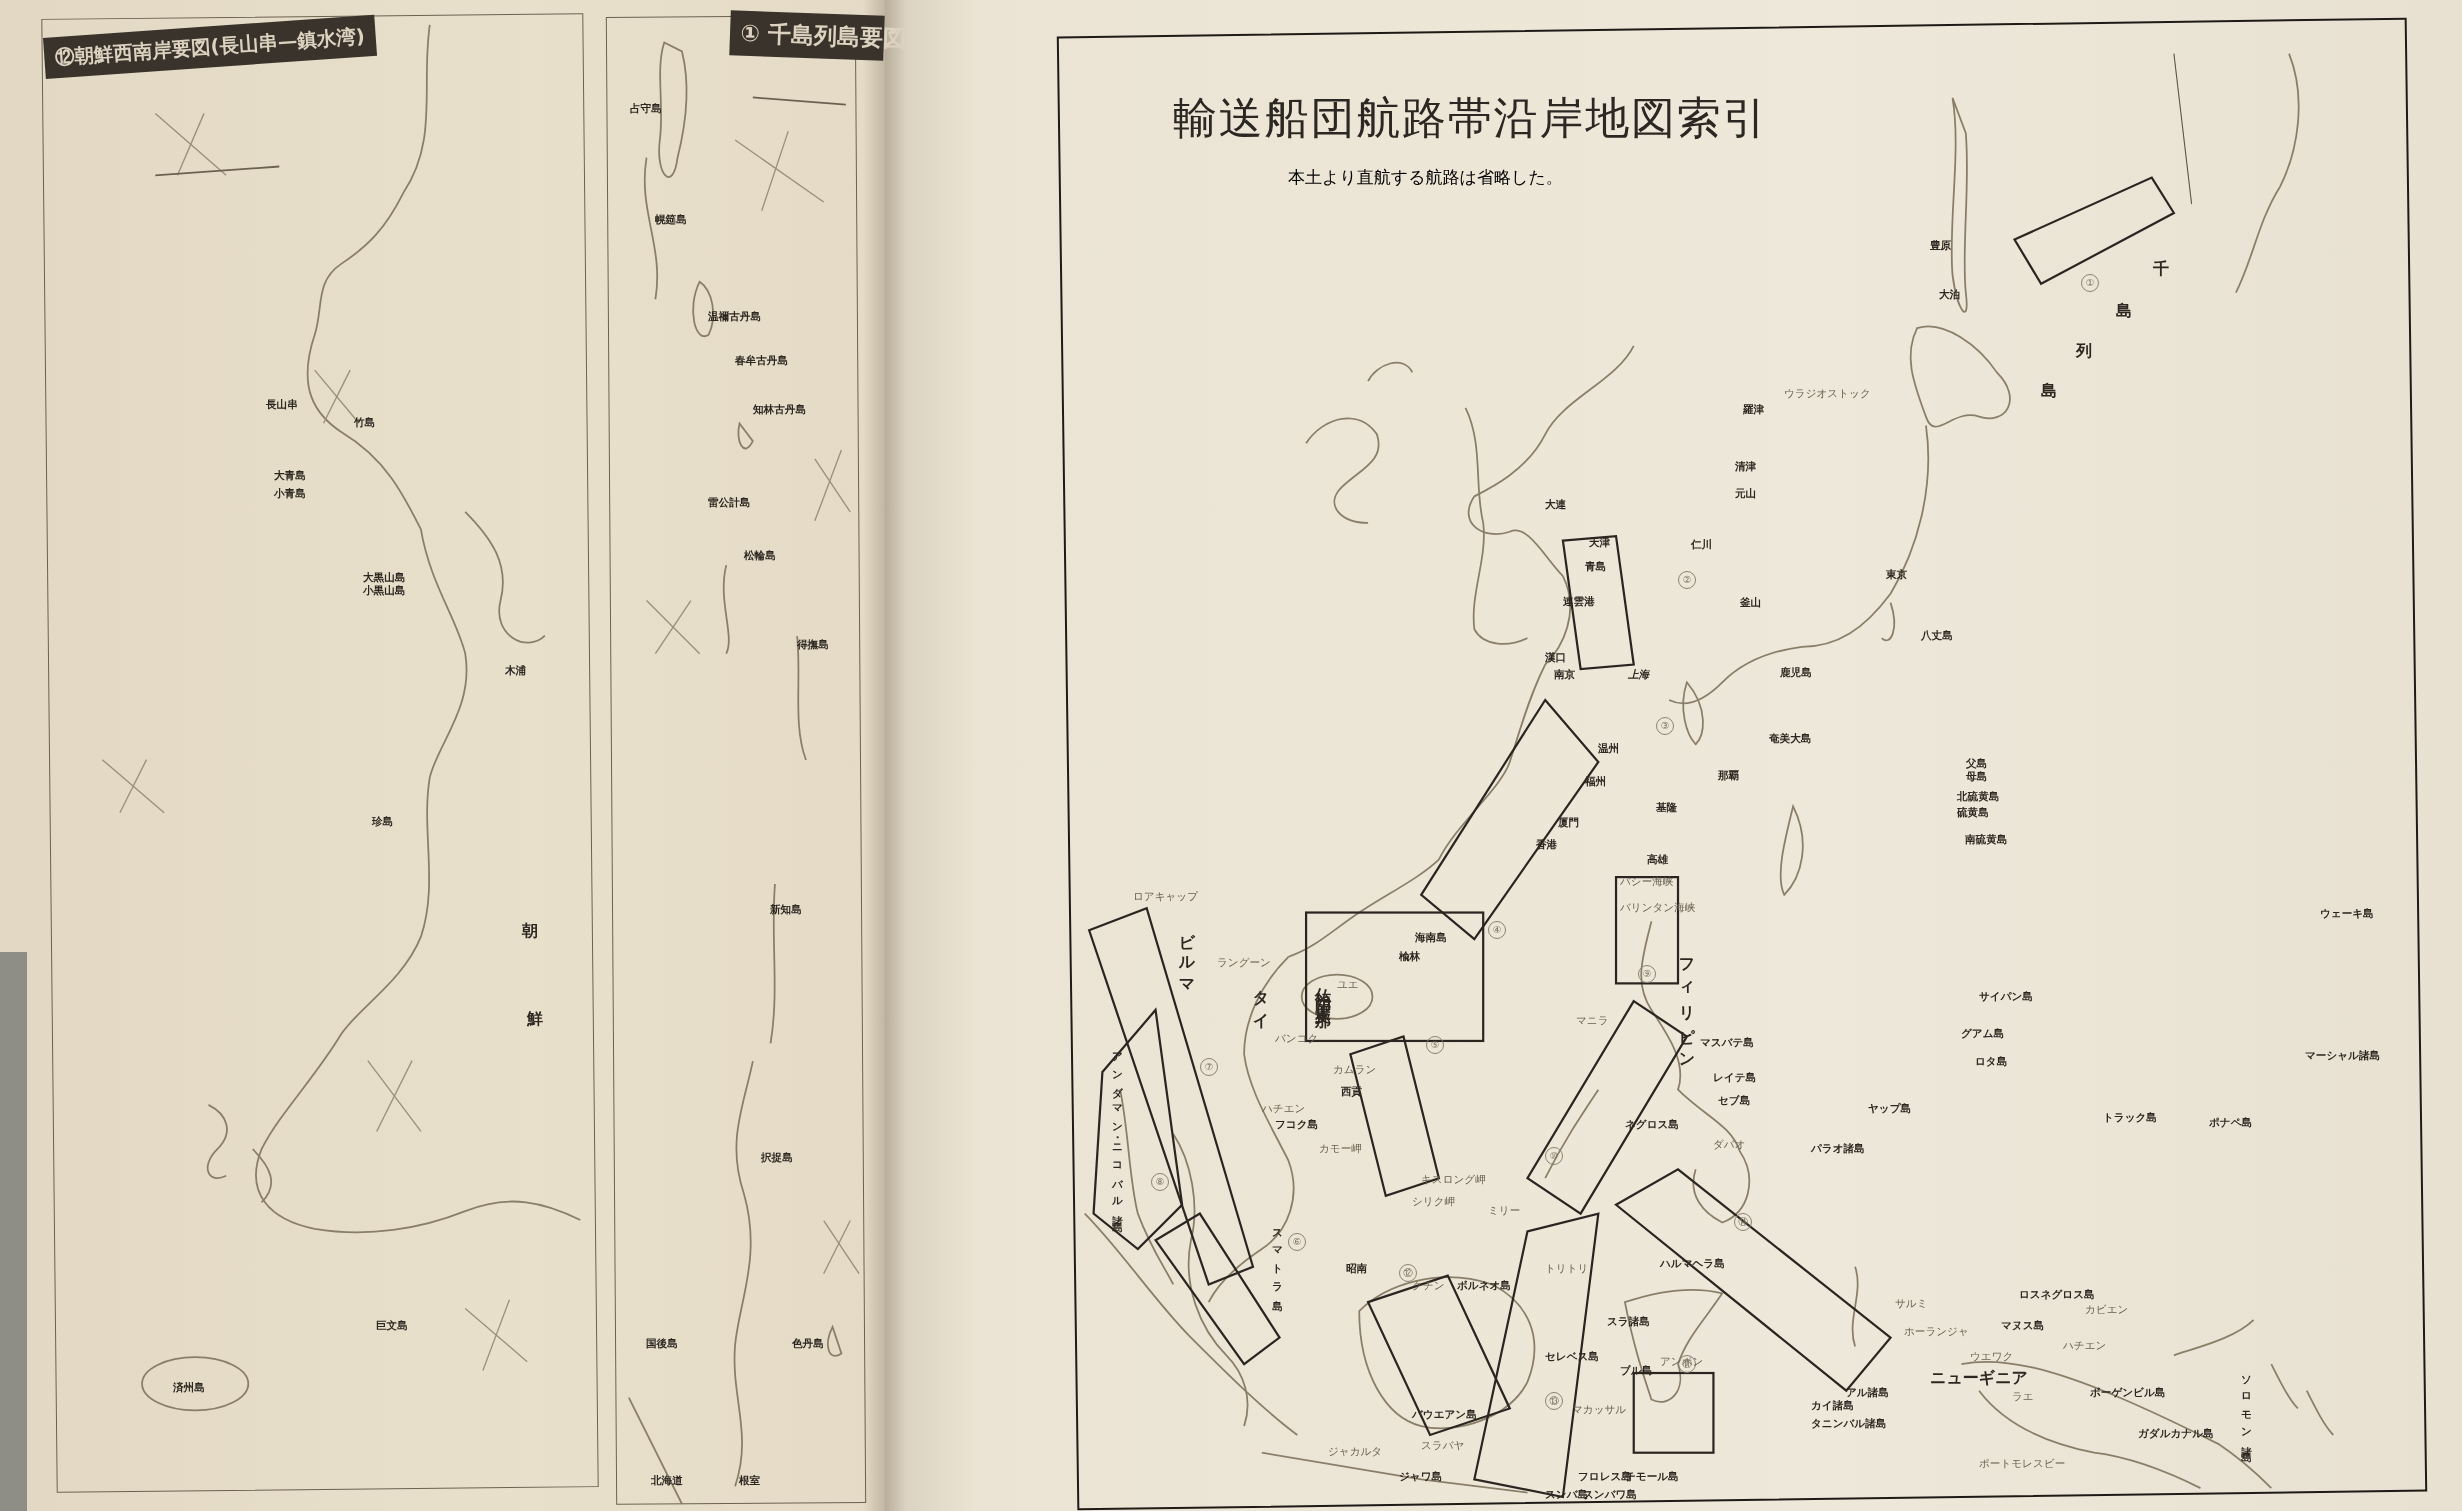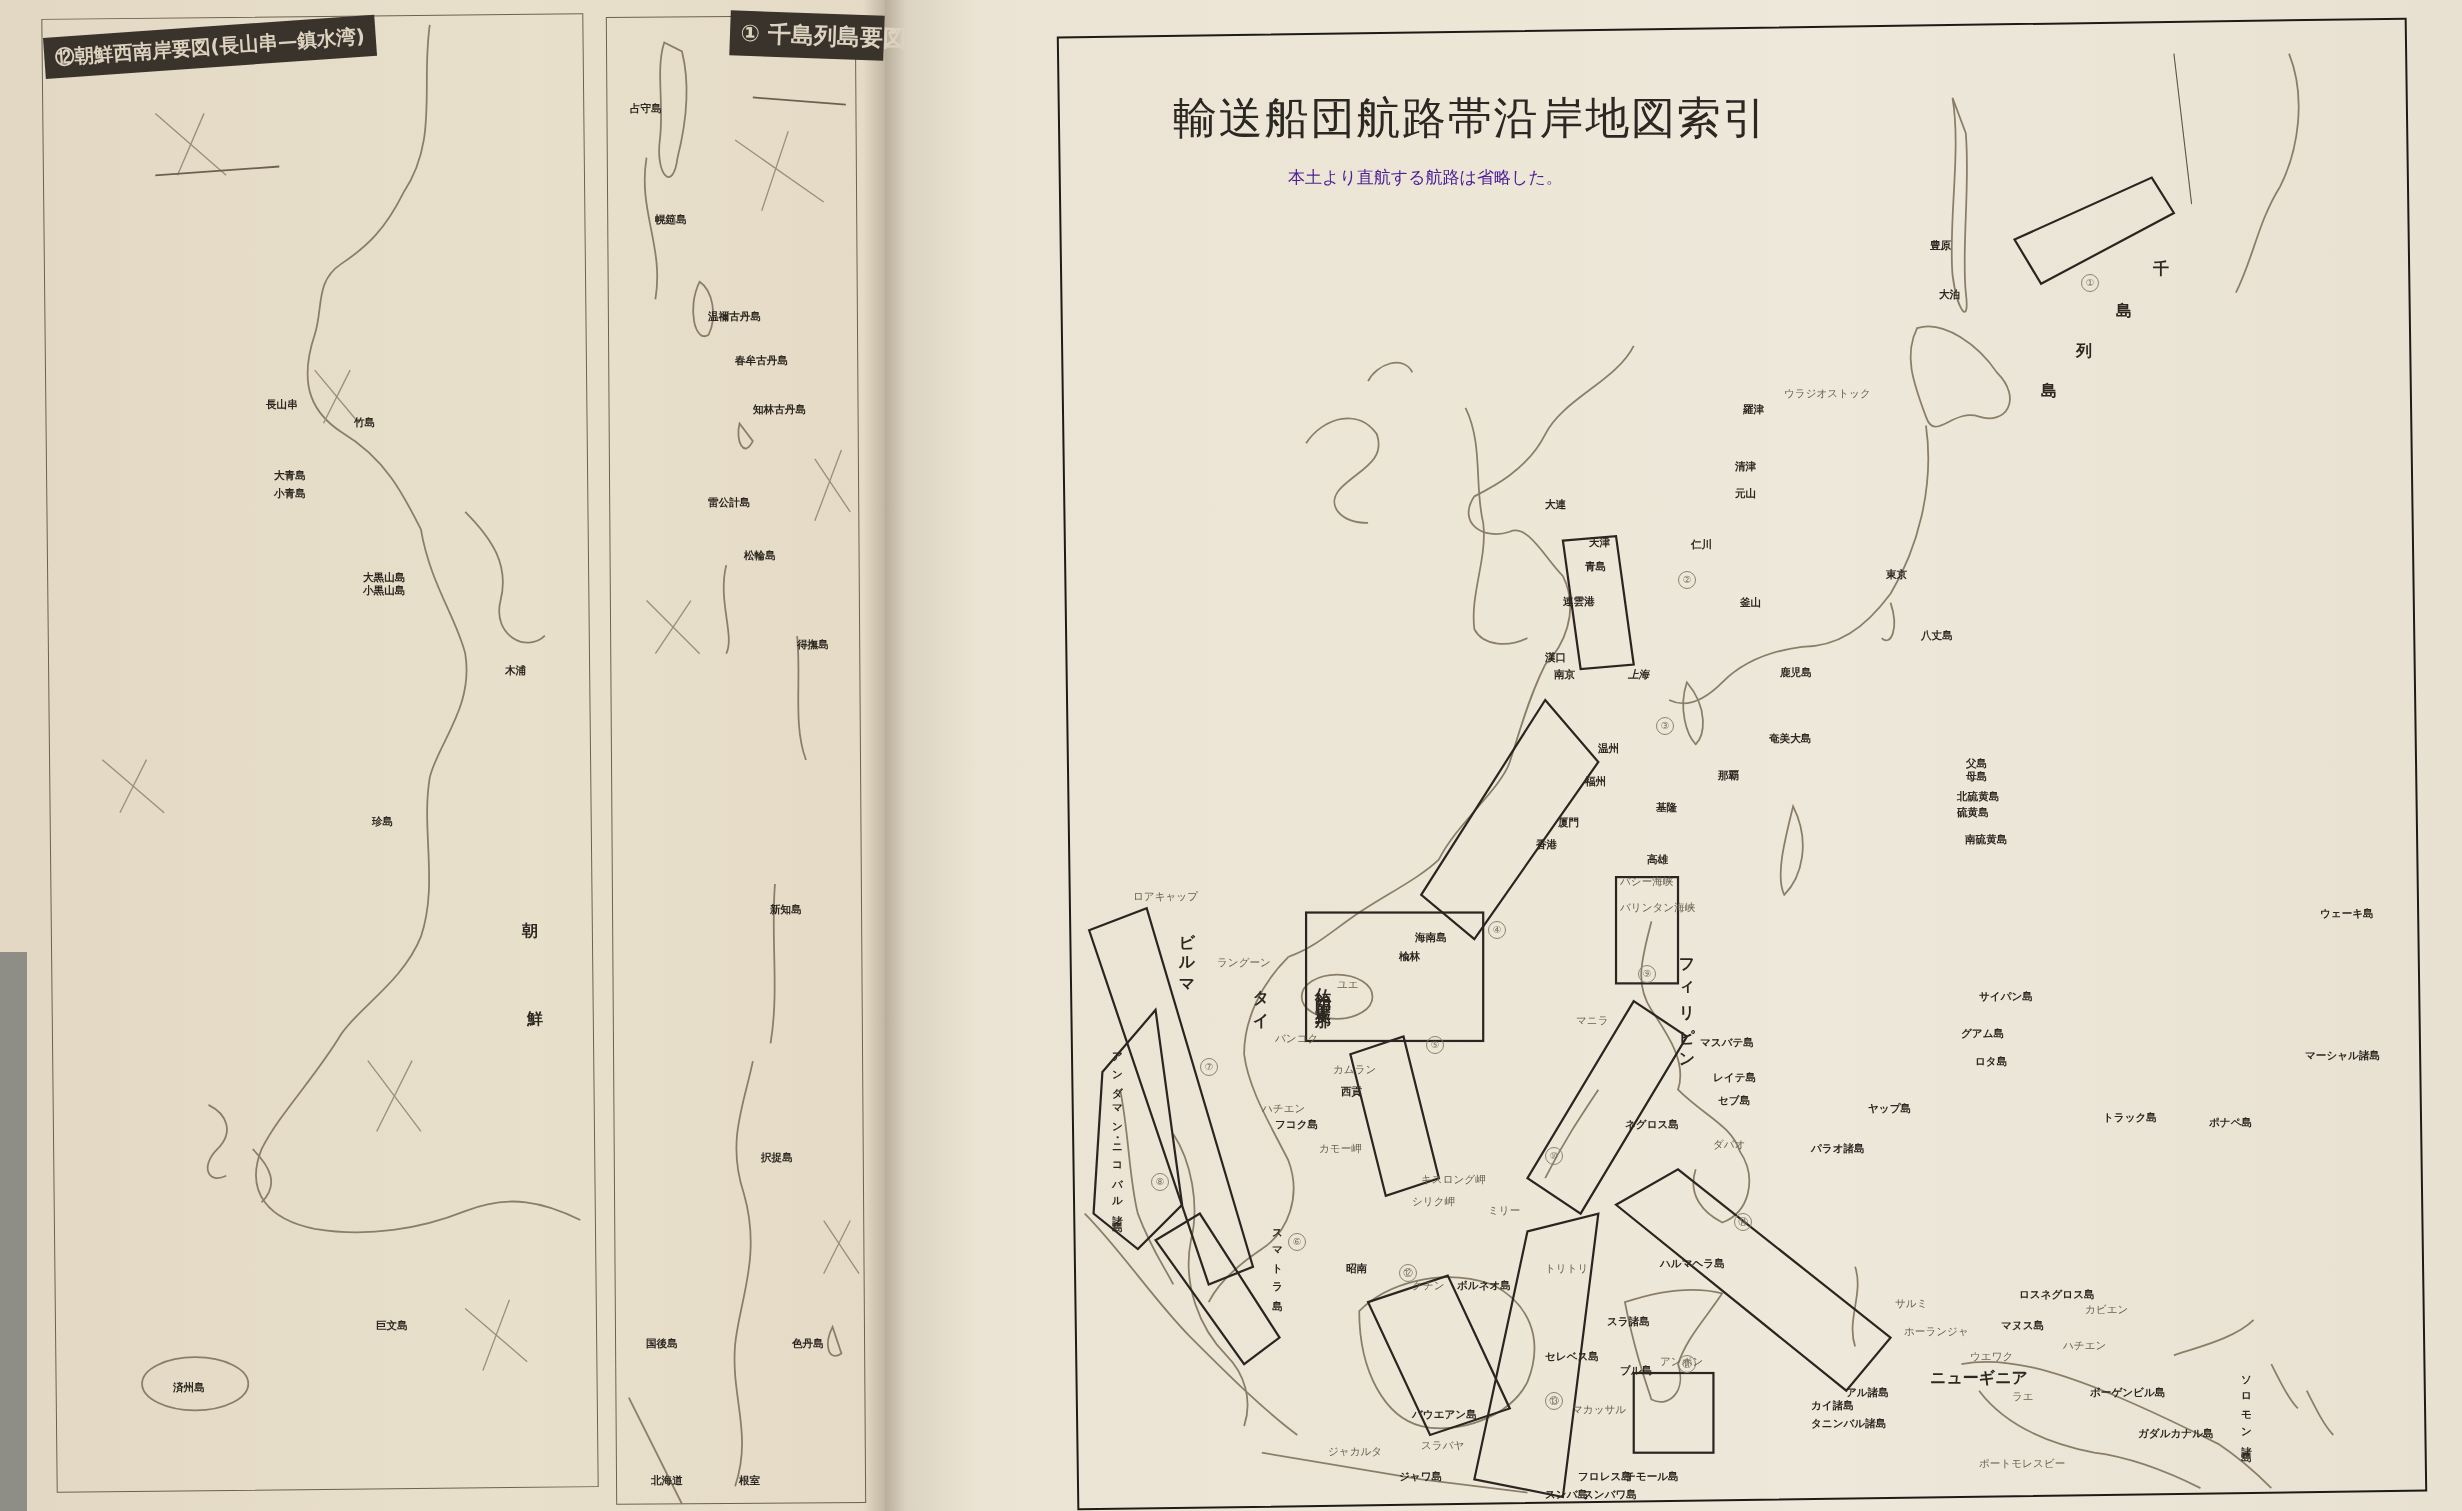--- a/index.html
+++ b/index.html
@@ -12,21 +12,21 @@
   #stone{left:0;top:952px;width:26.6px;height:560px;background:#8e8e86;}
   
   .frame{border:1.8px solid #6c6150;box-sizing:border-box;}
   #korea-frame{left:49px;top:16px;width:542px;height:1474px;transform:rotate(-0.6deg);}
   #kuril-frame{left:611px;top:16px;width:250px;height:1488px;transform:rotate(-0.4deg);}
   #index-frame{left:1067px;top:26.6px;width:1346px;height:1470px;border:2.7px solid #1e1b17;transform:rotate(-0.8deg);}
   .titlebar{background:#3a332c;color:#ddd2bf;font-weight:bold;font-size:19.5px;padding:7px 10.6px;white-space:nowrap;}
   #korea-title{left:43px;top:38px;transform:rotate(-4deg);transform-origin:left top;}
   #kuril-title{left:730px;top:13.3px;width:133px;font-size:23px;transform:rotate(2deg);}
   .title-main{font-family:"DejaVu Serif",serif;font-size:44px;color:#2b2722;letter-spacing:1.8px;}
-  .subtitle{font-family:"DejaVu Serif",serif;font-size:17px;color:#4c1d95;}
+  .subtitle{font-family:"DejaVu Serif",serif;font-size:17px;color:#000000;}
   .lbl{position:absolute;font-size:10.6px;color:#2c2720;white-space:nowrap;font-weight:bold;}
   .lbl.light{color:#6a604f;font-weight:normal;}
   .lbl.big{font-size:16px;}
   .vert{writing-mode:vertical-rl;letter-spacing:5.3px;}
   .num{position:absolute;width:16px;height:16px;border:0.9px solid #8c8373;border-radius:50%;font-size:9.7px;color:#7a705f;text-align:center;line-height:16px;}
   svg{position:absolute;overflow:visible;}
 </style>
 </head>
 <body>
 

